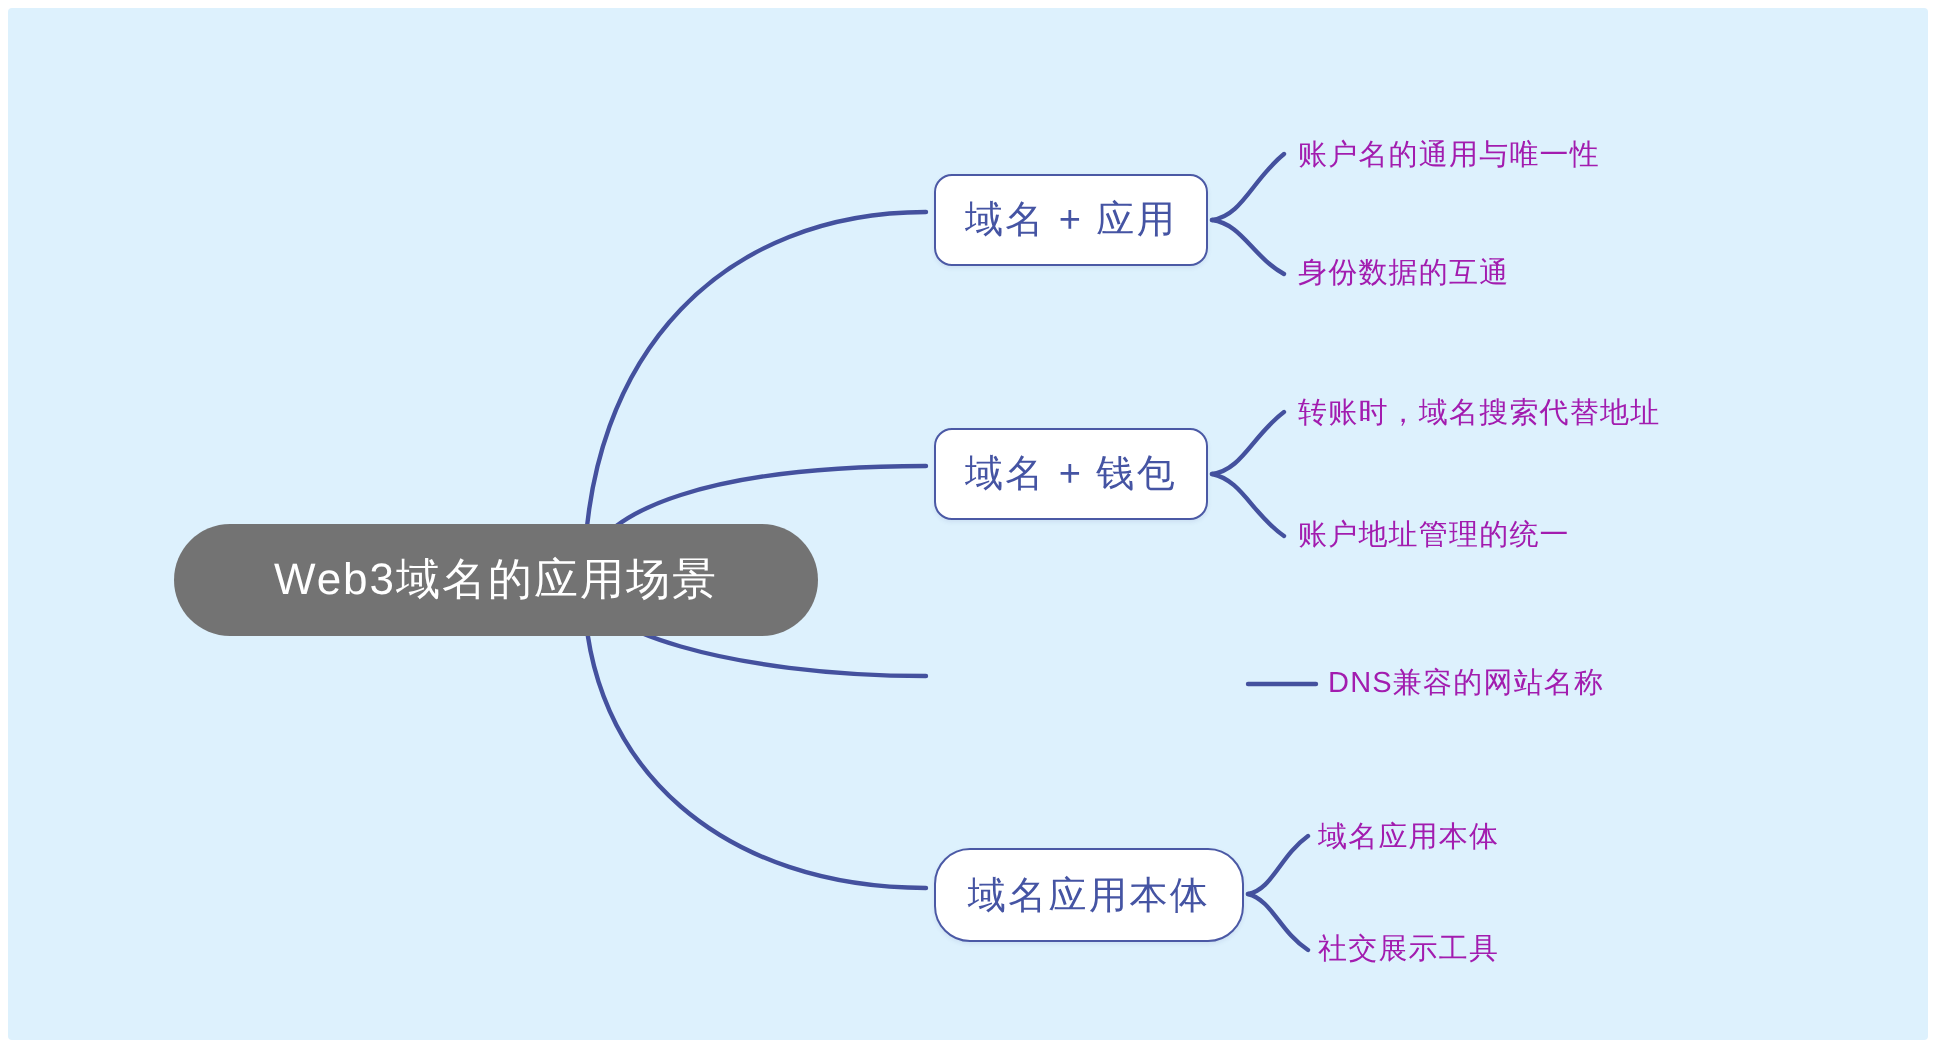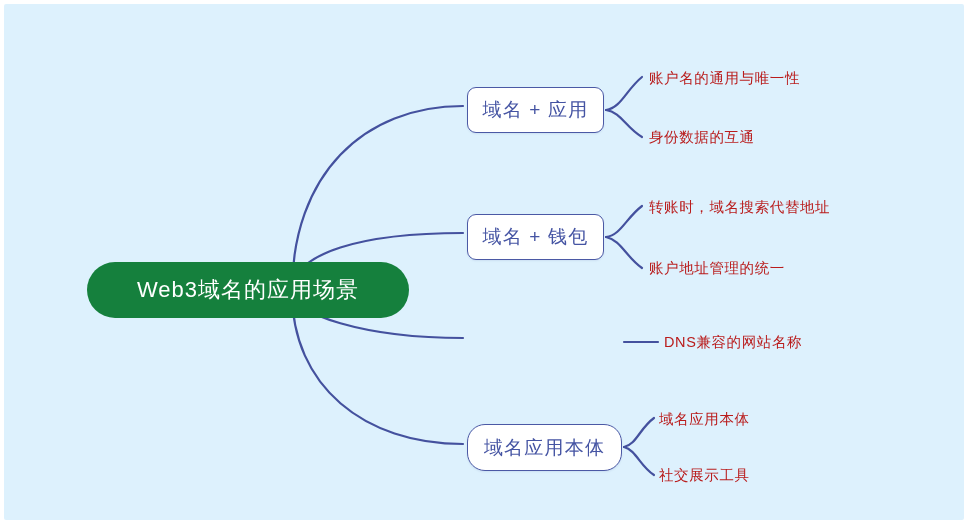--- a/index.html
+++ b/index.html
@@ -39,21 +39,21 @@
     display: flex;
     align-items: center;
     justify-content: center;
   }
   
   #root-node {
     left: 83px;
     top: 258px;
     width: 322px;
     height: 56px;
-    background: #15803d;
+    background: #737373;
     border-radius: 28px;
     color: #ffffff;
     font-size: 22px;
     letter-spacing: 1px;
     font-weight: 400;
     z-index: 5;
   }
   
   .branch {
     background: #ffffff;
@@ -66,21 +66,21 @@
     box-shadow: 0 1px 2px rgba(60,80,150,0.10);
   }
   #branch-0 { left: 463px; top: 83px;  width: 137px; height: 46px; }
   #branch-1 { left: 463px; top: 210px; width: 137px; height: 46px; }
   #branch-2 { left: 463px; top: 314px; width: 155px; height: 47px; }
   #branch-3 { left: 463px; top: 420px; width: 155px; height: 47px; border-radius: 18px; }
 
   
   .leaf {
     position: absolute;
-    color: #b91c1c;
+    color: #a21caf;
     font-size: 14.5px;
     letter-spacing: 0.6px;
     white-space: nowrap;
     line-height: 1;
     z-index: 4;
   }
   #leaf-0-0 { left: 645px; top: 67px;  }
   #leaf-0-1 { left: 645px; top: 126px; }
   #leaf-1-0 { left: 645px; top: 196px; }
   #leaf-1-1 { left: 645px; top: 257px; }

